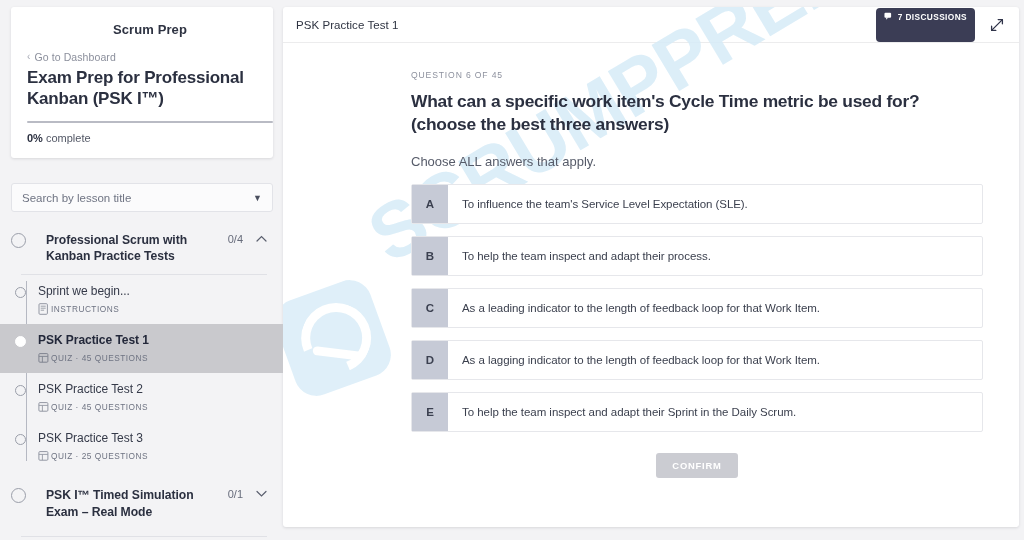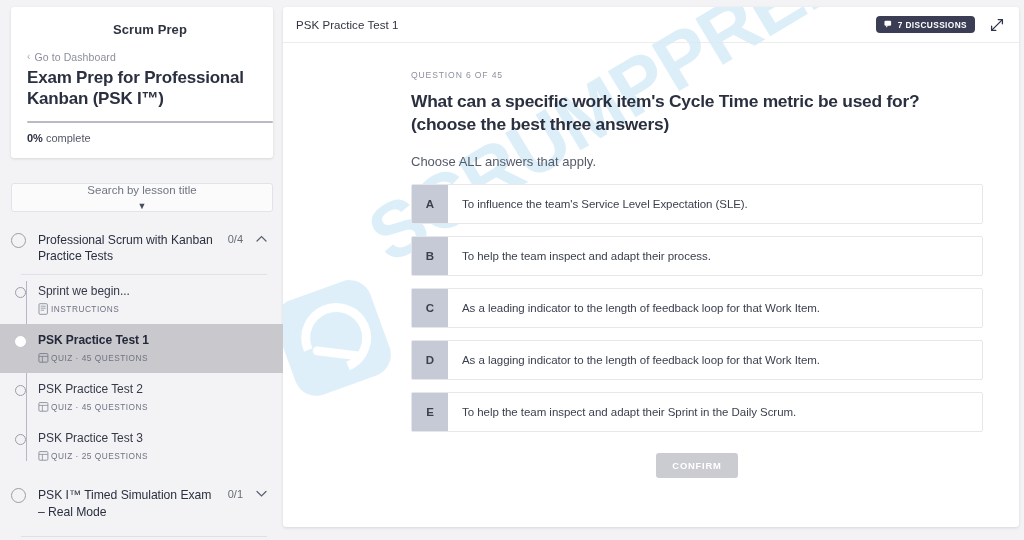--- a/index.html
+++ b/index.html
@@ -48,34 +48,34 @@
     margin-bottom: 9px; position: relative;
   }
   .progress-fill { height: 100%; width: 0%; background: #3fb27f; border-radius: 1px; }
   .progress-label { font-size: 11px; color: #525765; }
   .progress-label b { color: #2b3040; font-weight: bold; }
 
   .search-box {
     position: absolute; left: 11px; top: 183px; width: 262px; height: 29px;
     background: #fbfbfc; border: 1px solid #e2e3e8; border-radius: 3px;
     display: flex; align-items: center; justify-content: space-between;
-    padding: 0 10px; cursor: pointer; flex-direction: column;
+    padding: 0 10px; cursor: pointer;
   }
   .search-box .ph { font-size: 11.5px; color: #6f7483; }
   .search-box .caret { font-size: 9px; color: #4a4f5e; }
 
   .lesson-list { position: absolute; left: 0; top: 222px; width: 283px; }
 
   .section-row {
     display: flex; align-items: flex-start; gap: 12px;
     padding: 10px 16px 10px 11px; cursor: pointer; position: relative;
   }
   .section-title {
-    flex: 1; font-size: 12.2px; font-weight: normal; color: #2b3040;
-    line-height: 1.33; letter-spacing: -0.05px;
+    flex: 1; font-size: 12.2px; font-weight: bold; color: #2b3040;
+    line-height: 1.33; letter-spacing: -0.05px; margin-left: 8px;
   }
   .section-count { font-size: 11px; color: #676c7b; padding-top: 1px; }
   .section-chev { font-size: 10px; color: #5a5f6e; padding-top: 1px; width: 12px; text-align: center; }
 
   .circle {
     width: 15px; height: 15px; border-radius: 50%;
     border: 1.4px solid #9a9ea9; background: transparent;
     flex: 0 0 15px; margin-top: 1px;
   }
   .circle.sm { width: 11px; height: 11px; flex: 0 0 11px; border-width: 1.2px; margin-top: 3px; }
@@ -110,21 +110,21 @@
     box-shadow: 0 1px 3px rgba(30,30,50,0.13);
     overflow: hidden;
   }
   .main-head {
     height: 36px; border-bottom: 1px solid #ececed;
     display: flex; align-items: center; padding: 0 14px 0 13px;
   }
   .main-head .title { flex: 1; font-size: 11.5px; color: #2f3442; letter-spacing: .05px; }
   .disc-badge {
     background: #3b3d55; color: #ffffff; border-radius: 4px;
-    height: 17px; display: flex; gap: 5px;
+    height: 34px; display: flex; gap: 5px;
     padding: 4px 8px; font-size: 8.3px; font-weight: bold; letter-spacing: .4px;
     cursor: pointer;
   }
   .expand-btn {
     margin-left: 14px; width: 16px; height: 16px; cursor: pointer;
     color: #30344a; display: flex; align-items: center; justify-content: center;
   }
 
   .quiz-body { position: relative; padding: 27px 0 0 0; height: 484px; }
 

